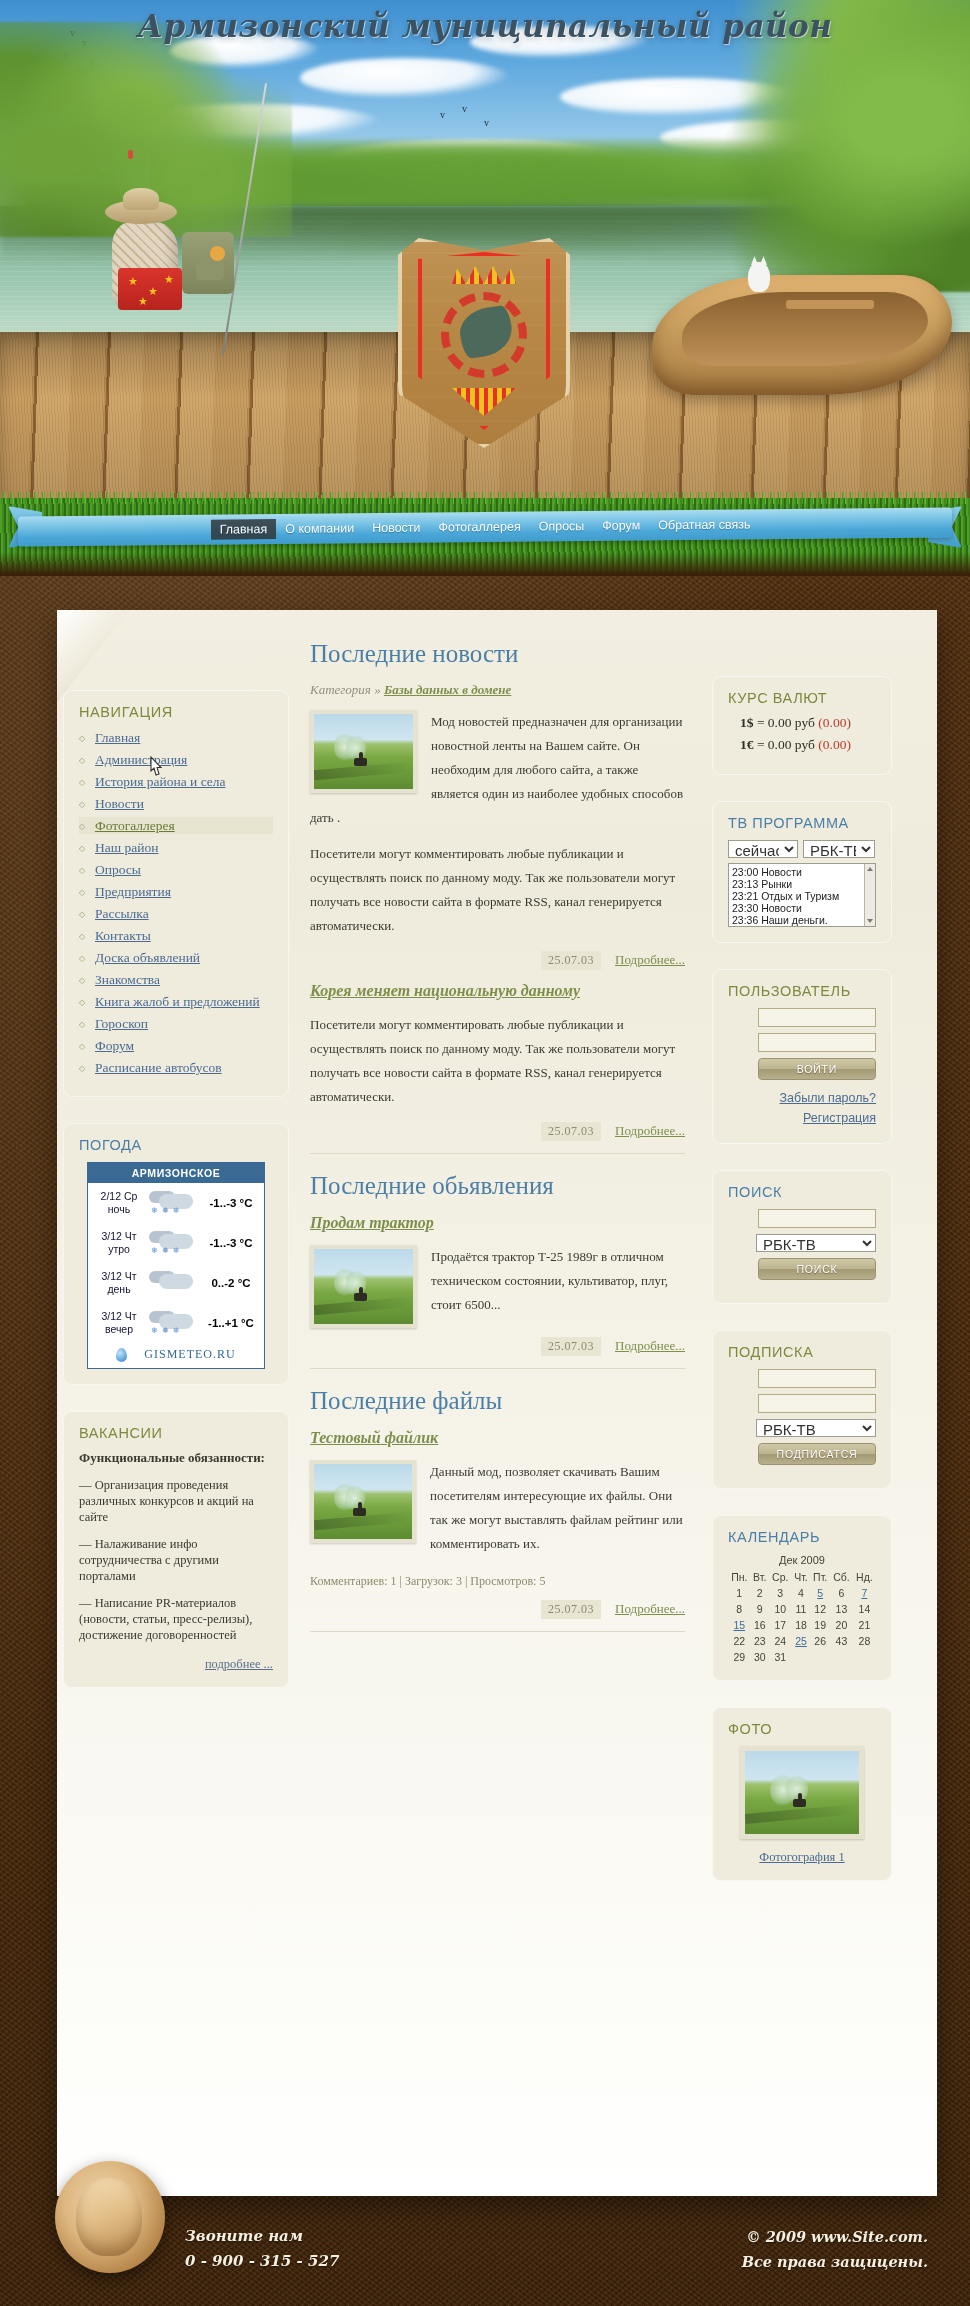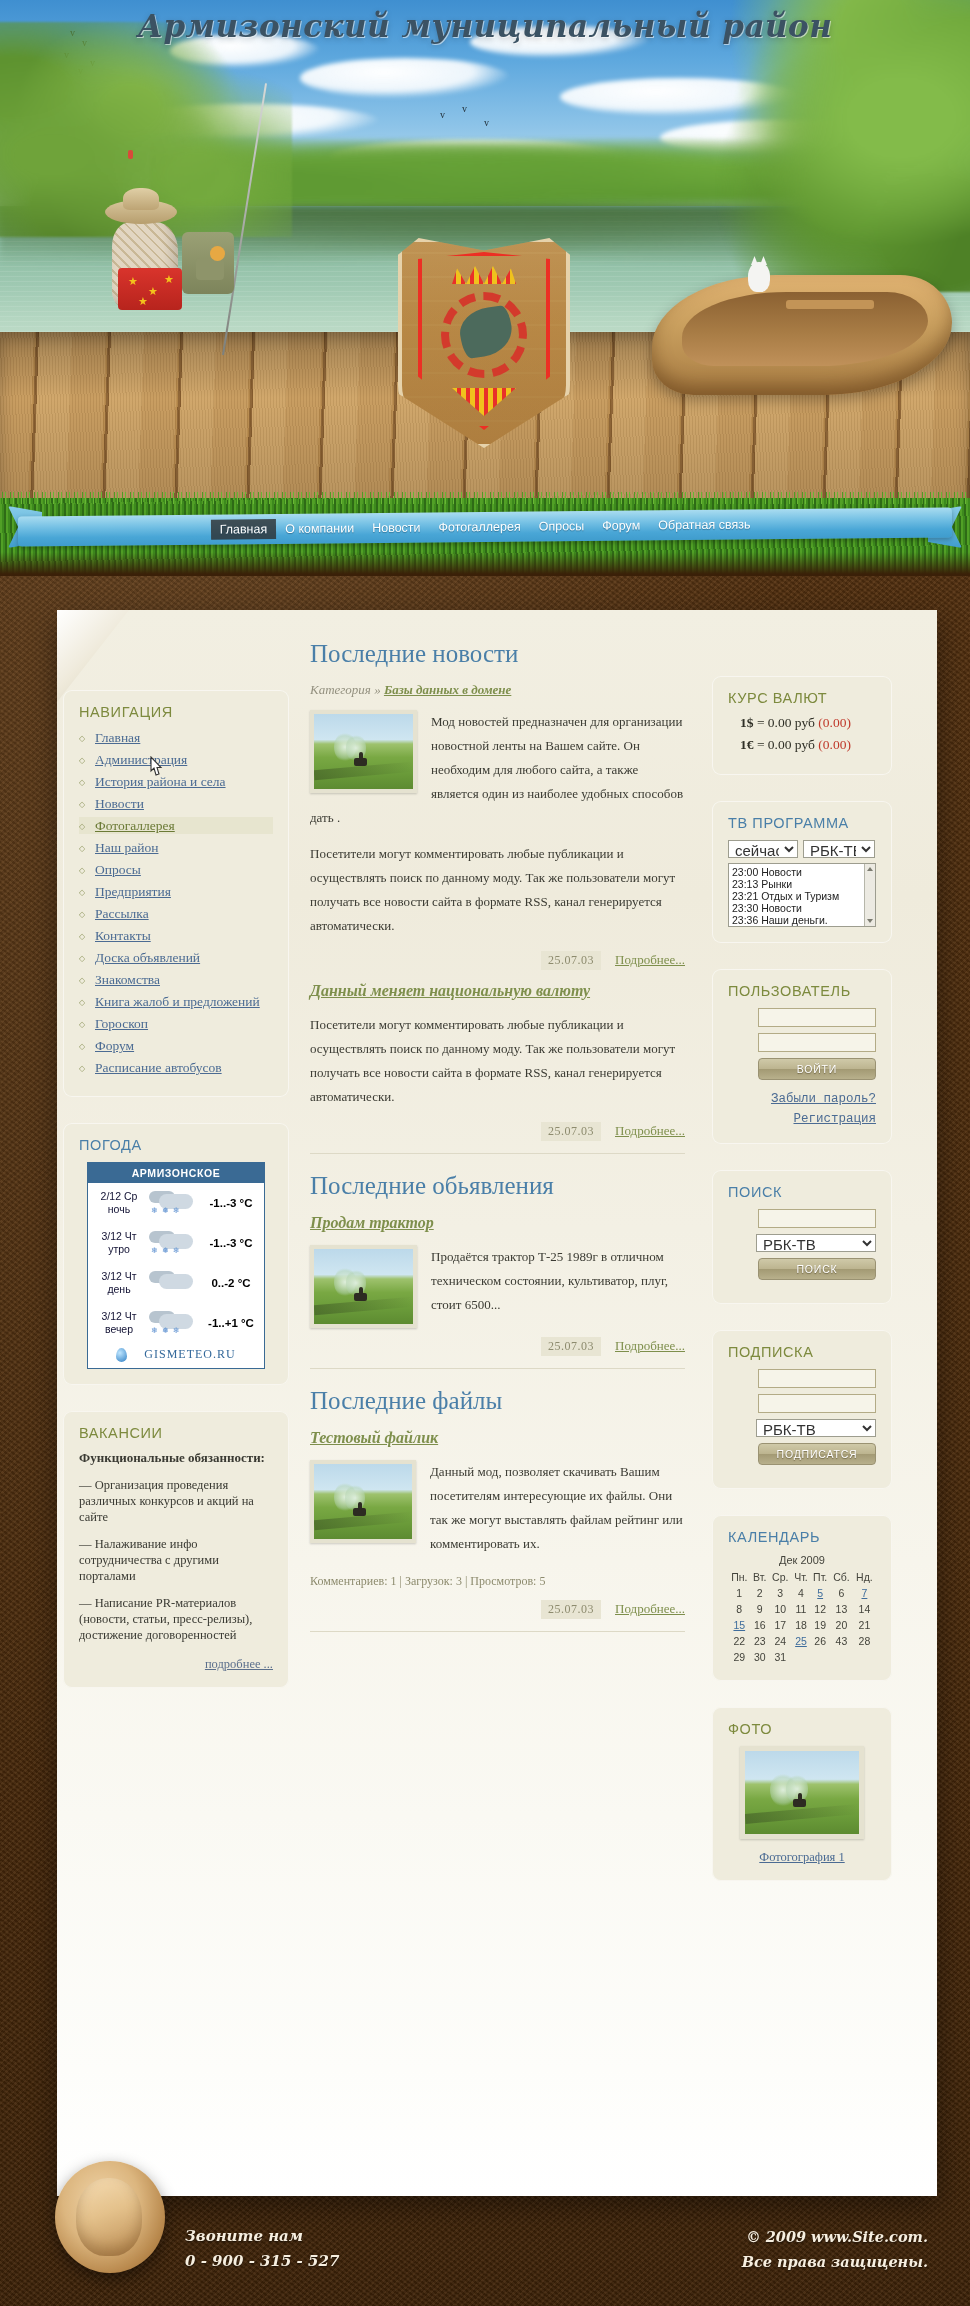--- a/index.html
+++ b/index.html
@@ -433,21 +433,21 @@
     border:1px solid #b3ab86; background:#f6f4e9;
   }
   .btn{
     display:block; width:118px; height:22px; margin:2px 0 8px auto;
     border:1px solid #9a9272; border-radius:4px;
     background: linear-gradient(180deg,#cfc9a8 0%, #bdb590 48%, #a39a74 52%, #b8b08c 100%);
     color:#fff; font-family:"Liberation Sans", sans-serif; font-size:10.5px;
     letter-spacing:.8px; text-shadow:0 1px 1px rgba(90,80,50,.7); cursor:pointer;
   }
   .linkline{ text-align:right; margin:2px 0; }
-  .linkline a{ color:#4b6b93; font-size:12.5px; text-decoration:underline; font-family:Liberation Mono, monospace;}
+  .linkline a{ color:#4b6b93; font-size:12.5px; text-decoration:underline; font-family:Liberation Sans, sans-serif;}
   .selfull{ width:120px; margin:0 0 6px auto; display:block; }
 
   
   table.cal{ border-collapse:collapse; width:100%; font-family:"Liberation Sans", sans-serif; }
   table.cal caption{ font-size:11px; color:#44443c; padding-bottom:3px; }
   table.cal th{ font-size:10.5px; color:#44443c; font-weight:normal; padding:2px 0; text-align:center;}
   table.cal td{ font-size:10.5px; color:#44443c; padding:2px 0; text-align:center; }
   table.cal td a{ color:#3f6d9c; text-decoration:underline; }
 
   .photo-box .frame{
@@ -677,21 +677,21 @@
       <div class="clr"></div>
       <p class="bodytext">Посетители могут комментировать любые публикации и осуществлять поиск по данному моду. Так же пользователи могут получать все новости сайта в формате RSS, канал генерируется автоматически.</p>
       <div class="meta-row">
         <span class="date-badge">25.07.03</span>
         <a class="more-link" href="#">Подробнее...</a>
       </div>
     </div>
 
     <div>
       <h3 class="item">
-        <a href="#">Данный меняет национальную валюту</a>
+        <a href="#">Корея меняет национальную данному</a>
       </h3>
       <p class="bodytext">Посетители могут комментировать любые публикации и осуществлять поиск по данному моду. Так же пользователи могут получать все новости сайта в формате RSS, канал генерируется автоматически.</p>
       <div class="meta-row">
         <span class="date-badge">25.07.03</span>
         <a class="more-link" href="#">Подробнее...</a>
       </div>
     </div>
 
     <div class="divider"></div>
 

